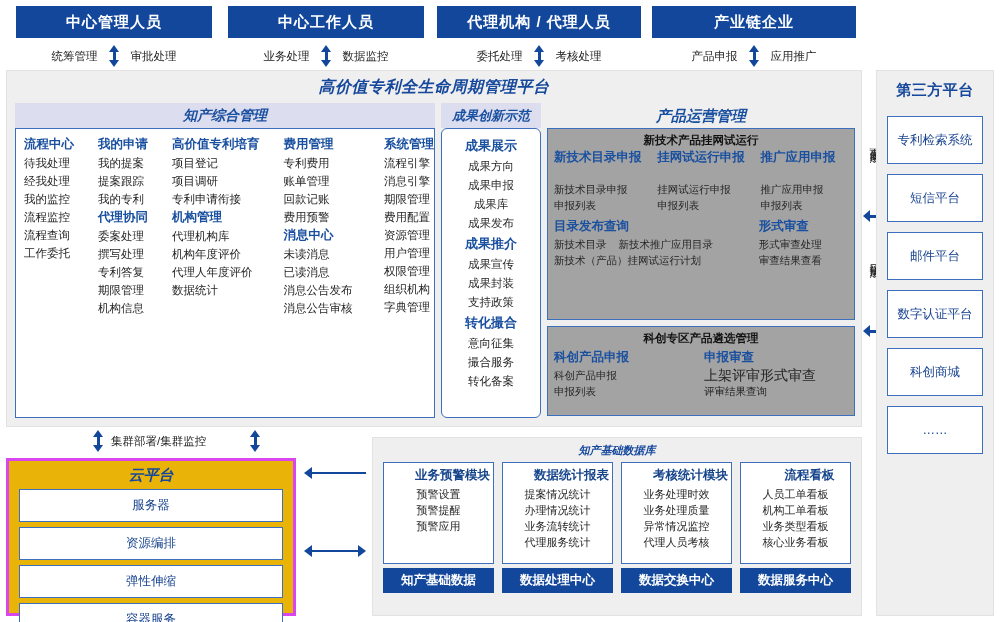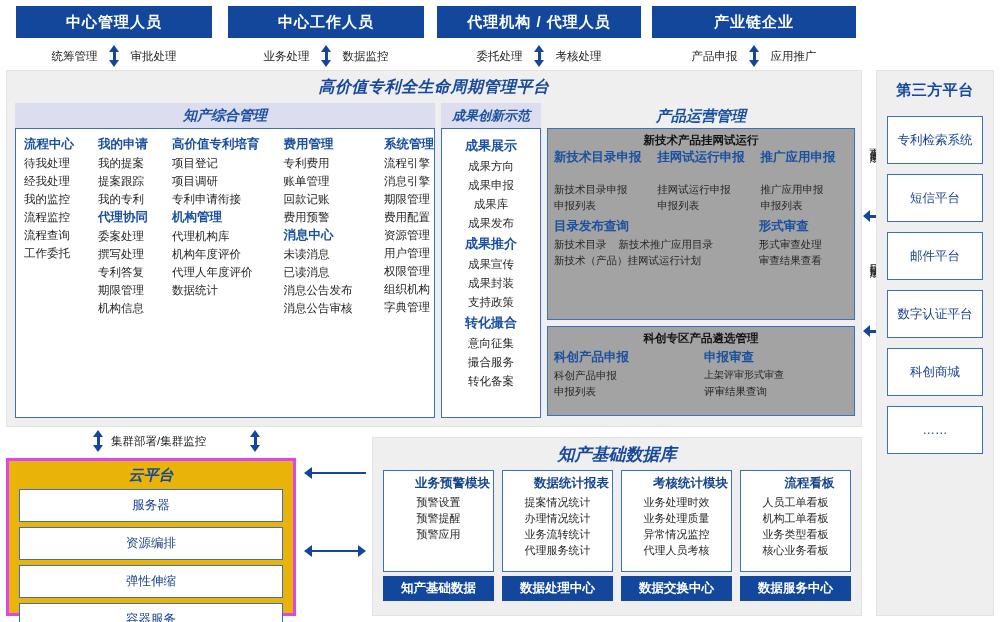--- a/index.html
+++ b/index.html
@@ -109,21 +109,21 @@
     border:1.3px solid #3D6FBF; background:#fff; height:33px;
     display:flex; align-items:center; justify-content:center;
     font-size:12.5px; color:#18438F;
   }
   
   #database {
     position:absolute; left:372px; top:437px; width:490px; height:179px;
     background:#EFEFEF; border:1px solid #E2E2E2;
   }
   #db-title {
-    text-align:center; font-size:17px; font-weight:bold; font-style:italic;
+    text-align:center; font-size:11px; font-weight:bold; font-style:italic;
     color:#16489C; padding:5px 0 4px 0;
   }
   .db-cols { display:flex; gap:8px; padding:0 10px; }
   .db-col { flex:1; }
   .db-card {
     border:1.4px solid #3D6FBF; background:#fff; height:102px; padding-top:4px;
   }
   .db-card h4 {
     margin:0 0 2px 0; text-align:center; font-size:12.5px; font-weight:bold; color:#17458C;padding-left:28px;
   }
@@ -248,21 +248,21 @@
             <div class="leaf">权限管理</div>
             <div class="leaf">组织机构</div>
             <div class="leaf">字典管理</div>
           </div>
         </div>
     </div>
   </div>
 
   <div class="sec" style="left:434px; top:32px; width:100px; height:315px;">
     <div class="sec-head" style="font-size:13px;">成果创新示范</div>
-    <div class="sec-body" style="height:290px; padding:6px 0 0 0;">
+    <div class="sec-body" style="height:290px; padding:6px 0 0 0;border-radius:6px;">
       <div id="ach-col" style="text-align:center;">
           <div class="col-title" style="text-align: center; font-size: 13px; line-height: 21px;">成果展示</div>
           <div class="leaf" style="text-align: center; line-height: 19px;">成果方向</div>
           <div class="leaf" style="text-align: center; line-height: 19px;">成果申报</div>
           <div class="leaf" style="text-align: center; line-height: 19px;">成果库</div>
           <div class="leaf" style="text-align: center; line-height: 19px;">成果发布</div>
           <div class="col-title" style="text-align: center; font-size: 13px; line-height: 21px;">成果推介</div>
           <div class="leaf" style="text-align: center; line-height: 19px;">成果宣传</div>
           <div class="leaf" style="text-align: center; line-height: 19px;">成果封装</div>
           <div class="leaf" style="text-align: center; line-height: 19px;">支持政策</div>
@@ -313,21 +313,21 @@
     <div class="inner-box" style="height:90px; margin-top:6px; padding:0 6px 0 6px;">
       <div class="inner-cap">科创专区产品遴选管理</div>
       <div id="prod-row3" style="display:flex; gap:20px;">
           <div style="width: 130px;">
             <div class="col-title">科创产品申报</div>
             <div class="leaf" style="font-size: 10.5px; line-height: 16px;">科创产品申报</div>
             <div class="leaf" style="font-size: 10.5px; line-height: 16px;">申报列表</div>
           </div>
           <div style="width: 130px;">
             <div class="col-title">申报审查</div>
-            <div class="leaf" style="font-size: 10px; line-height: 16px;">上架评审形式审查</div>
+            <div class="leaf" style="font-size: 14px; line-height: 16px;">上架评审形式审查</div>
             <div class="leaf" style="font-size: 10.5px; line-height: 16px;">评审结果查询</div>
           </div>
         </div>
     </div>
   </div>
 </div>
 
 <div id="integration">
   <div class="int-label" style="top:70px;">页面集成</div>
   <div class="hArrow" style="top:140px;">

